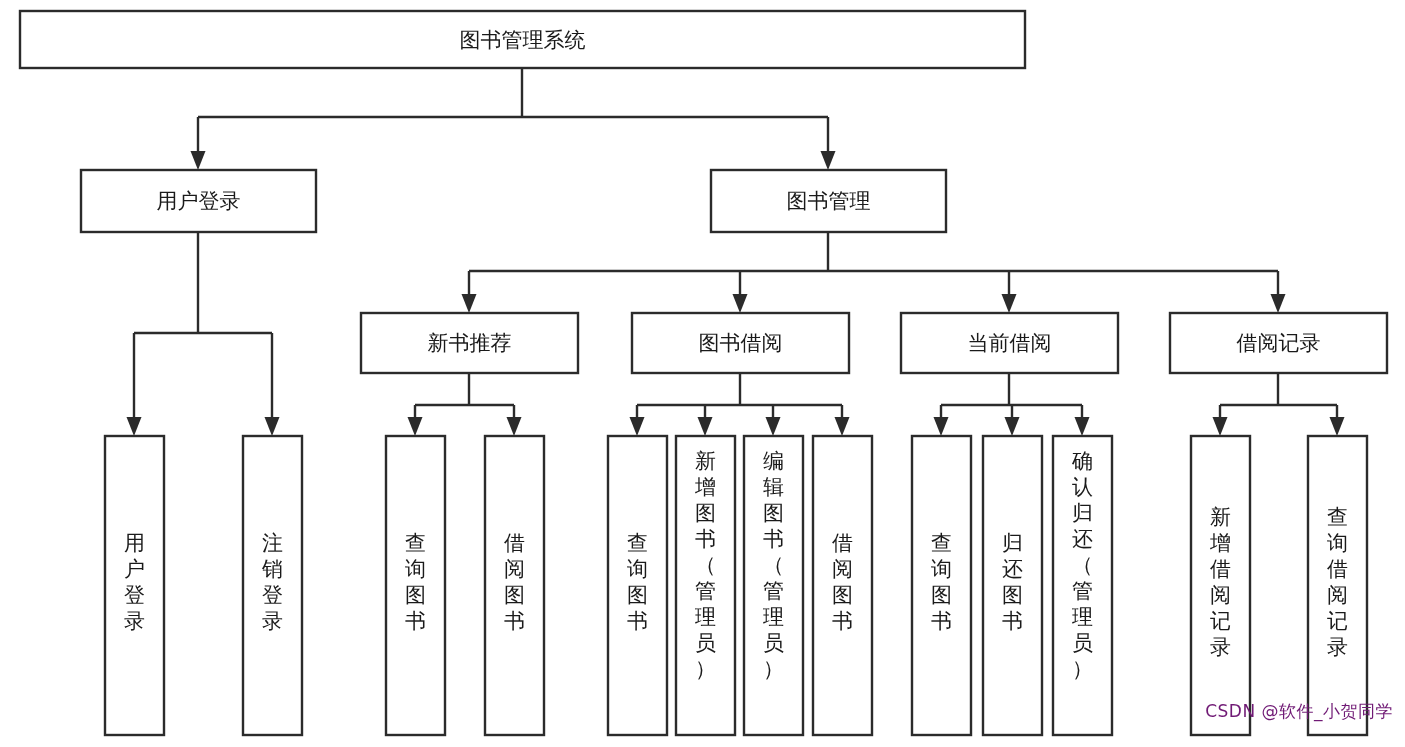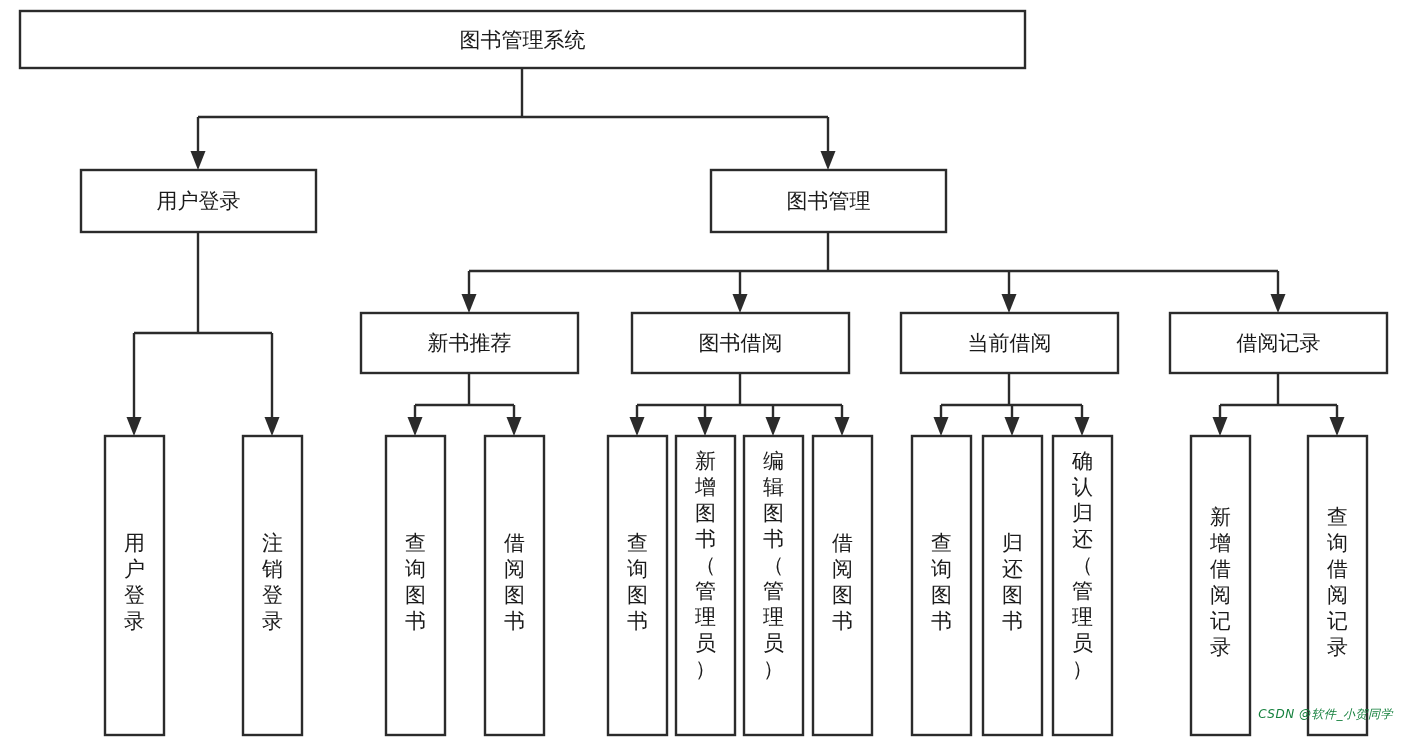--- a/index.html
+++ b/index.html
@@ -52,27 +52,26 @@
   .node-label-vertical {
     fill: #1a1a1a;
     font-family: "DejaVu Sans", "Liberation Sans", sans-serif;
     font-size: 21px;
     text-anchor: middle;
   }
   .watermark {
     position: absolute;
     right: 12px;
     bottom: 6px;
-    color: #15803d;
-    font-size: 12px;
+    color: #701a75;
+    font-size: 17px;
     font-family: "DejaVu Sans", "Liberation Sans", sans-serif;
     letter-spacing: 0.5px;
     white-space: nowrap;
     user-select: none;
-    font-style: italic;
   }
 </style>
 </head>
 <body>
 
 <div id="diagram-root">
   <svg id="tree-svg" viewBox="0 0 1405 747">
     <g id="edges-layer">
         <g>
           <line x1="522" y1="68" x2="522" y2="117" class="connector"></line>

